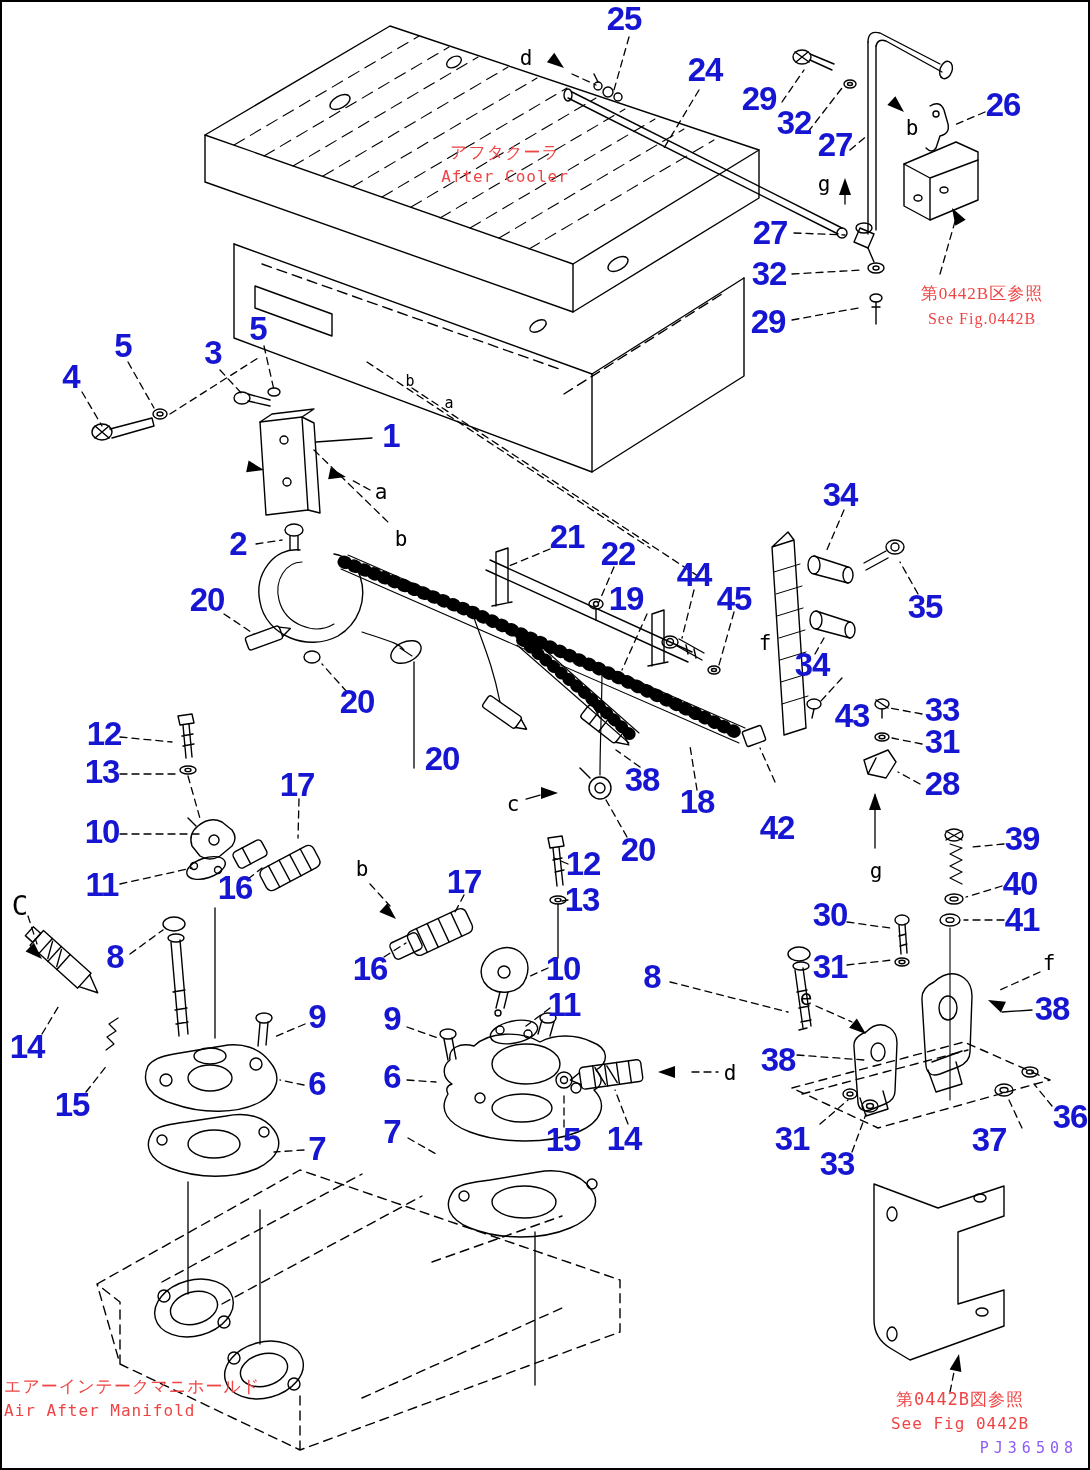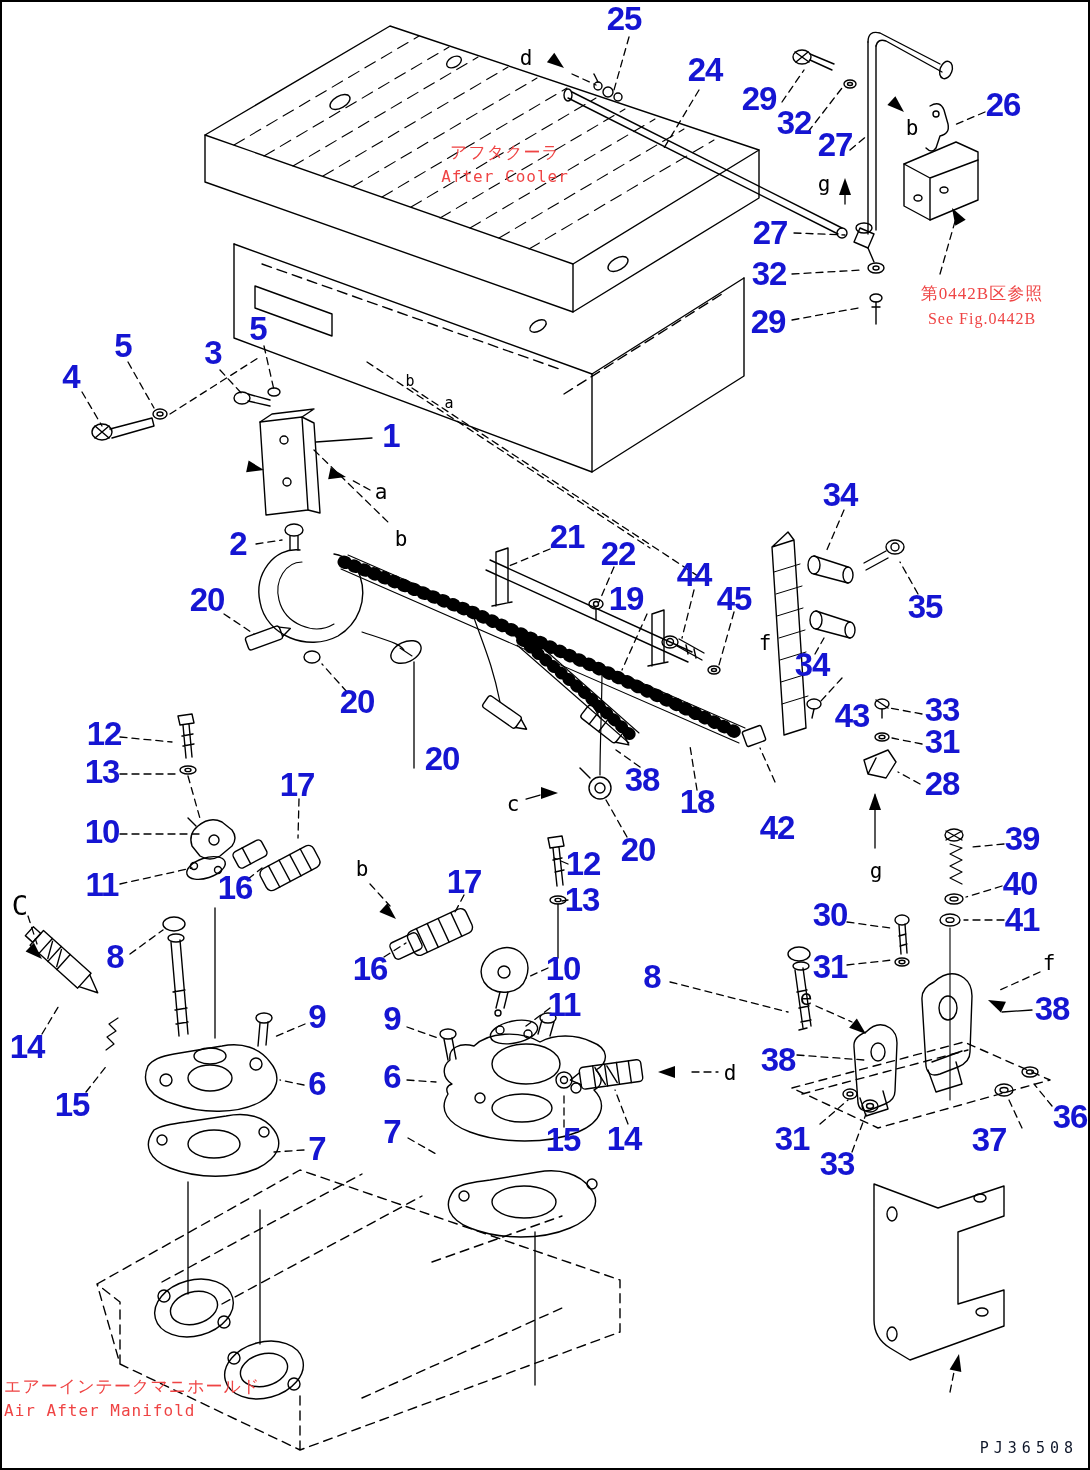--- a/index.html
+++ b/index.html
@@ -17,21 +17,21 @@
   .refletter.big{font-size:27px;}
   .anno{position:absolute;color:#ef4444;font-family:"DejaVu Sans Mono",monospace;
         line-height:1.45;white-space:nowrap;}
   .anno .jp{font-size:17px;letter-spacing:1px;}
   .anno .en{font-size:16px;letter-spacing:1px;}
   #anno-after-cooler{left:398px;top:138px;width:210px;text-align:center;}
   #anno-see-top{left:880px;top:280px;width:200px;text-align:center;font-family:Liberation Serif, serif;}
   #anno-manifold{left:2px;top:1372px;text-align:left;}
   #anno-see-bottom{left:858px;top:1385px;width:200px;text-align:center;}
   #anno-code{position:absolute;right:10px;top:1437px;font-family:"DejaVu Sans Mono",monospace;
-             font-size:15px;letter-spacing:5px;color:#0f172a;}
+             font-size:15px;letter-spacing:5px;color:#8b5cf6;}
 </style>
 </head>
 <body>
 
 <div id="page">
 
   <svg id="art" width="1090" height="1470" viewBox="0 0 1090 1470">
     <g fill="none" stroke="#000" stroke-width="1.4" stroke-linecap="round" stroke-linejoin="round">
 
       <g>
@@ -372,20 +372,24 @@
   <div class="anno" id="anno-see-top">
     <div class="jp">第0442B区参照</div>
     <div class="en">See Fig.0442B</div>
   </div>
 
   <div class="anno" id="anno-manifold">
     <div class="jp">エアーインテークマニホールド</div>
     <div class="en">Air After Manifold</div>
   </div>
 
+  <div class="anno" id="anno-see-bottom">
+    <div class="jp">第0442B図参照</div>
+    <div class="en">See Fig 0442B</div>
+  </div>
 
   <div id="anno-code">PJ36508</div>
 
   <div id="overlay">
       <span class="callout" style="left: 622px; top: 17px;">25</span>
       <span class="callout" style="left: 703px; top: 68px;">24</span>
       <span class="callout" style="left: 757px; top: 97px;">29</span>
       <span class="callout" style="left: 792px; top: 121px;">32</span>
       <span class="callout" style="left: 833px; top: 143px;">27</span>
       <span class="callout" style="left: 1001px; top: 103px;">26</span>

